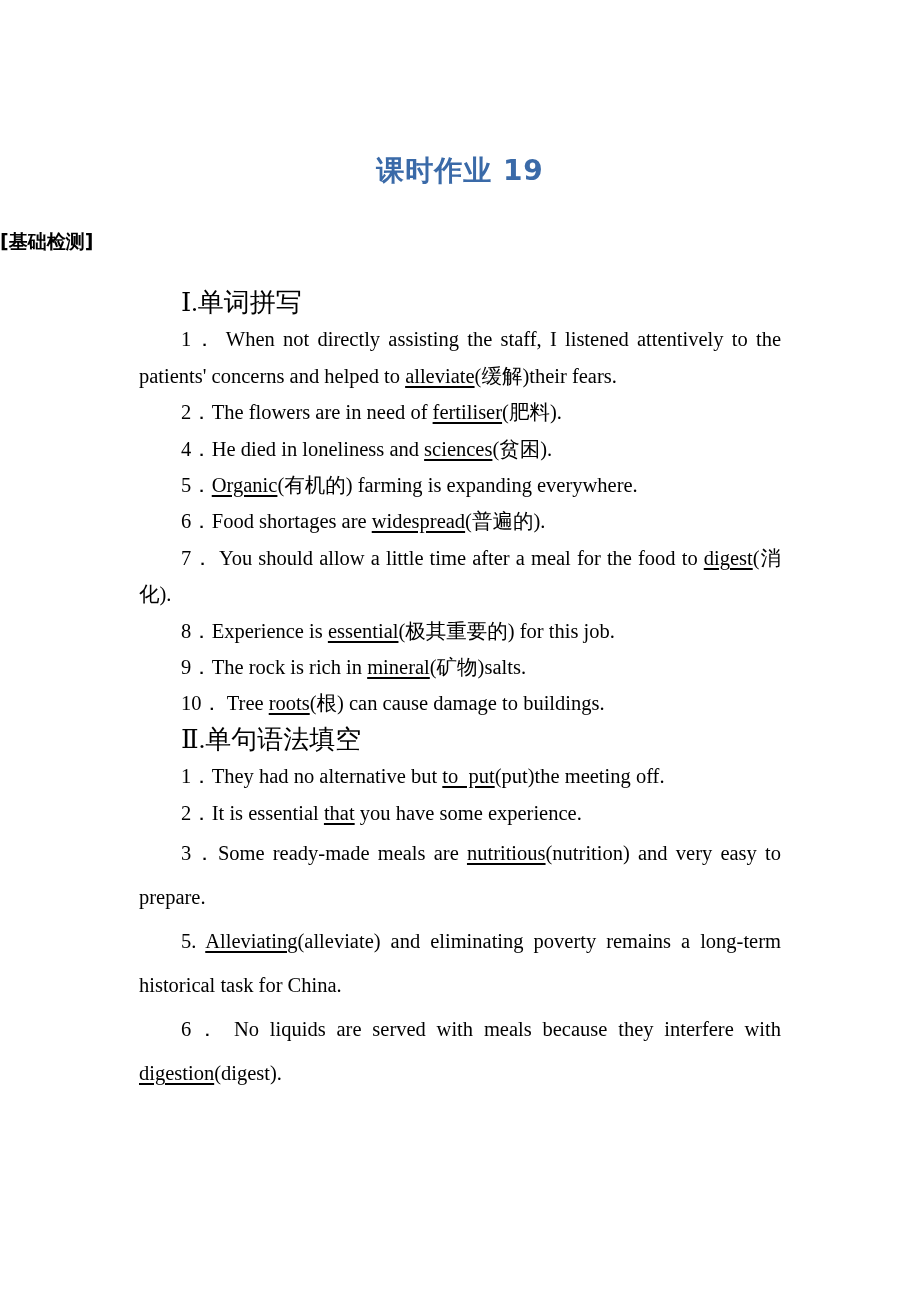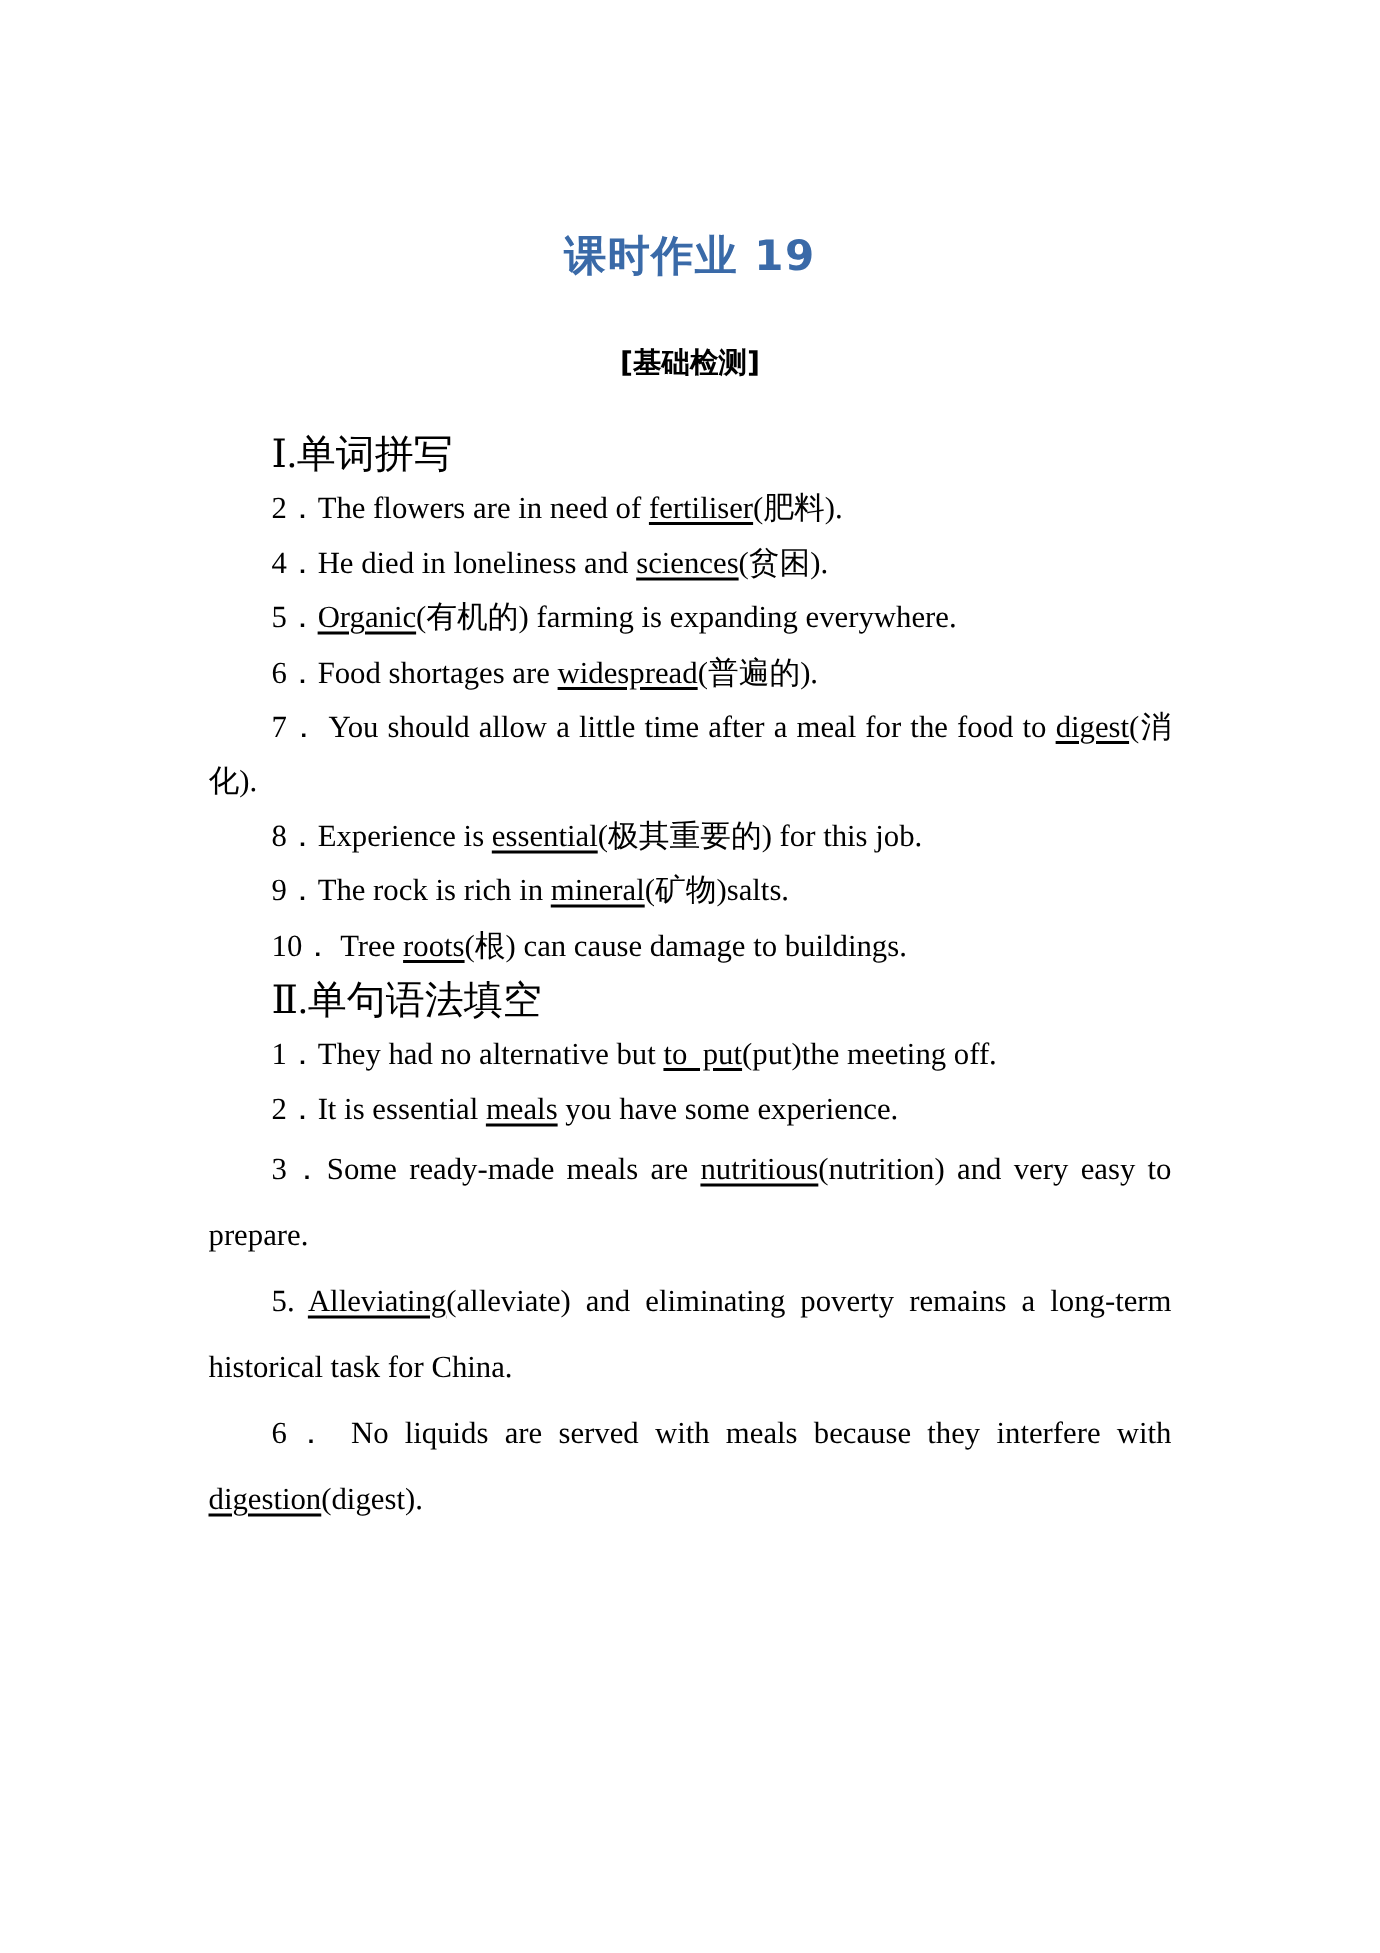--- a/index.html
+++ b/index.html
@@ -31,21 +31,20 @@
       font-size: 28px;
       font-weight: bold;
       color: #3a6aa8;
       letter-spacing: 1px;
     }
     .subtitle {
       position: absolute;
       top: 229px;
       left: 0;
       width: 920px;
-      text-align: center;
       font-family: "DejaVu Sans", "Liberation Sans", sans-serif;
       font-size: 19px;
       font-weight: bold;
       color: #000;
     }
     .content {
       position: absolute;
       left: 139px;
       top: 285px;
       width: 642px;
@@ -75,20 +74,21 @@
 
 <div class="page">
 
   <div class="title">课时作业 19</div>
   <div class="subtitle">[基础检测]</div>
 
   <div class="content">
 
     <div class="section-head">Ⅰ.单词拼写</div>
 
+    <p class="item"><span>1．</span><span> When not directly assisting the staff, I listened attentively to the patients' concerns and helped to </span><span class="ans">alleviate</span><span>(缓解)their fears.</span></p>
 
     <p class="item"><span>2．</span><span>The flowers are in need of </span><span class="ans">fertiliser</span><span>(肥料).</span></p>
 
 
     <p class="item"><span>4．</span><span>He died in loneliness and </span><span class="ans">sciences</span><span>(贫困).</span></p>
 
     <p class="item"><span>5．</span><span></span><span class="ans">Organic</span><span>(有机的) farming is expanding everywhere.</span></p>
 
     <p class="item"><span>6．</span><span>Food shortages are </span><span class="ans">widespread</span><span>(普遍的).</span></p>
 
@@ -97,21 +97,21 @@
     <p class="item"><span>8．</span><span>Experience is </span><span class="ans">essential</span><span>(极其重要的) for this job.</span></p>
 
     <p class="item"><span>9．</span><span>The rock is rich in </span><span class="ans">mineral</span><span>(矿物)salts.</span></p>
 
     <p class="item"><span>10．</span><span> Tree </span><span class="ans">roots</span><span>(根) can cause damage to buildings.</span></p>
 
     <div class="section-head">Ⅱ.单句语法填空</div>
 
     <p class="item"><span>1．</span><span>They had no alternative but </span><span class="ans" style="white-space:pre">to  put</span><span>(put)the meeting off.</span></p>
 
-    <p class="item"><span>2．</span><span>It is essential </span><span class="ans">meals</span><span> you have some experience.</span></p>
+    <p class="item"><span>2．</span><span>It is essential </span><span class="ans">that</span><span> you have some experience.</span></p>
 
     <p class="item tight"><span>3．</span><span>Some ready-made meals are </span><span class="ans">nutritious</span><span>(nutrition) and very easy to prepare.</span></p>
 
 
     <p class="item tight"><span>5.</span><span> </span><span class="ans">Alleviating</span><span>(alleviate) and eliminating poverty remains a long-term historical task for China.</span></p>
 
     <p class="item tight"><span>6．</span><span> No liquids are served with meals because they interfere with </span><span class="ans">digestion</span><span>(digest).</span></p>
 
   </div>
 </div>

